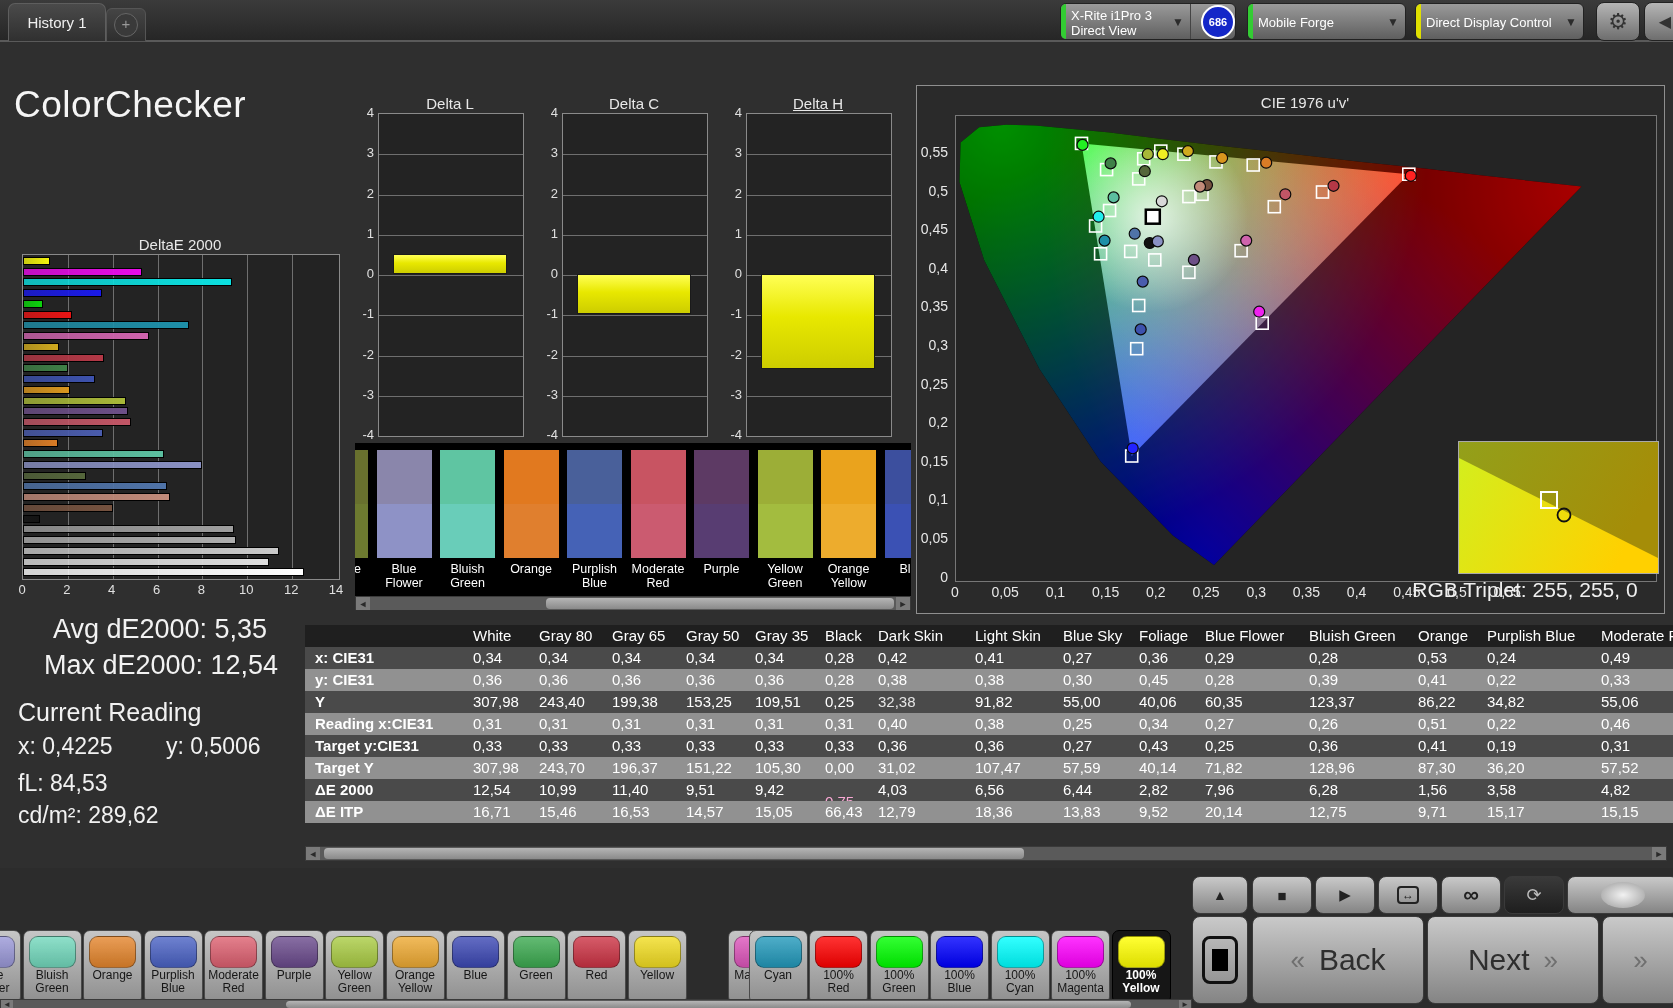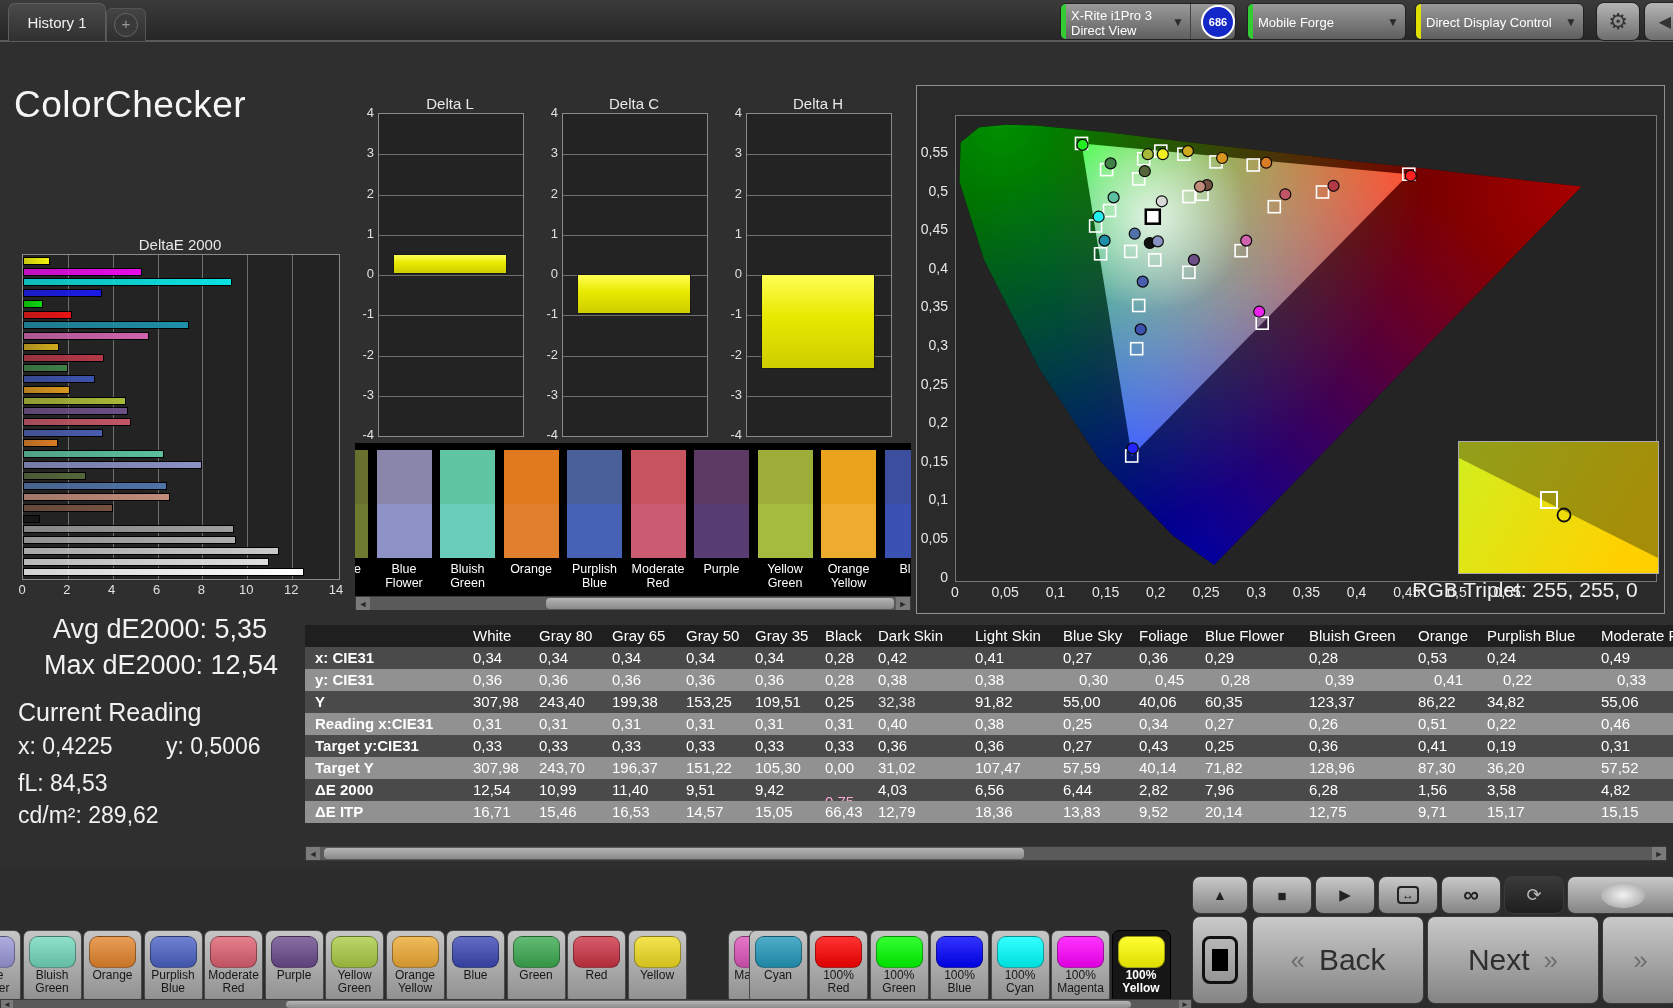--- a/index.html
+++ b/index.html
@@ -219,21 +219,21 @@
       <div class="abs ticklbl" style="left: 536px; top: 105px; width: 22px; text-align: right;">4</div>
       <div class="abs ticklbl" style="left: 536px; top: 145.25px; width: 22px; text-align: right;">3</div>
       <div class="abs ticklbl" style="left: 536px; top: 185.5px; width: 22px; text-align: right;">2</div>
       <div class="abs ticklbl" style="left: 536px; top: 225.75px; width: 22px; text-align: right;">1</div>
       <div class="abs ticklbl" style="left: 536px; top: 266px; width: 22px; text-align: right;">0</div>
       <div class="abs ticklbl" style="left: 536px; top: 306.25px; width: 22px; text-align: right;">-1</div>
       <div class="abs ticklbl" style="left: 536px; top: 346.5px; width: 22px; text-align: right;">-2</div>
       <div class="abs ticklbl" style="left: 536px; top: 386.75px; width: 22px; text-align: right;">-3</div>
       <div class="abs ticklbl" style="left: 536px; top: 427px; width: 22px; text-align: right;">-4</div>
       <div class="abs dbar" style="left: 577px; top: 274px; width: 114px; height: 40.25px;"></div>
-      <div class="abs charttitle" style="left: 746px; top: 95px; width: 144px;">Delta H</div>
+      <div class="abs charttitle" style="left: 746px; top: 95px; width: 144px; text-decoration: underline;">Delta H</div>
       <div class="abs chartbox" style="left: 746px; top: 113px; width: 144px; height: 322px;">
         <div class="gridh" style="top: 40.25px;"></div>
         <div class="gridh" style="top: 80.5px;"></div>
         <div class="gridh" style="top: 120.75px;"></div>
         <div class="gridh" style="top: 161px;"></div>
         <div class="gridh" style="top: 201.25px;"></div>
         <div class="gridh" style="top: 241.5px;"></div>
         <div class="gridh" style="top: 281.75px;"></div>
       </div>
       <div class="abs ticklbl" style="left: 720px; top: 105px; width: 22px; text-align: right;">4</div>
@@ -300,20 +300,21 @@
       </div>
       <div class="swlbl" style="left: 525.5px;">Blue</div>
       <div class="scrollbar" style="left: 0px; right: 0px; top: 153px; height: 13px;">
         <div class="sarrow" style="left: 0px;">◄</div>
         <div class="sthumb" style="left: 190px; width: 348px;"></div>
         <div class="sarrow" style="right: 0px;">►</div>
       </div>
     </div>
 
   <div class="abs ciepanel"></div>
+  <div class="abs charttitle" style="left:955px;top:94px;width:700px;">CIE 1976 u'v'</div>
   <div class="abs cieplot" id="cie-plot"><svg width="700" height="465" viewBox="0 0 700 465" xmlns="http://www.w3.org/2000/svg">
         <defs>
           <radialGradient id="hr" gradientUnits="userSpaceOnUse" cx="625" cy="71" r="540">
             <stop offset="0" stop-color="#d40000"></stop>
             <stop offset="1" stop-color="#000"></stop>
           </radialGradient>
           <radialGradient id="hg" gradientUnits="userSpaceOnUse" cx="45" cy="9" r="430">
             <stop offset="0" stop-color="#00b400"></stop>
             <stop offset="1" stop-color="#000"></stop>
           </radialGradient>
@@ -493,21 +494,21 @@
       <div class="trow" style="background: rgb(145, 145, 145);">
         <div class="tcell rowlbl" style="width: 160px; color: rgb(255, 255, 255);">y: CIE31</div>
         <div class="tcell" style="width: 66px; color: rgb(255, 255, 255);">0,36</div>
         <div class="tcell" style="width: 73px; color: rgb(255, 255, 255);">0,36</div>
         <div class="tcell" style="width: 74px; color: rgb(255, 255, 255);">0,36</div>
         <div class="tcell" style="width: 69px; color: rgb(255, 255, 255);">0,36</div>
         <div class="tcell" style="width: 70px; color: rgb(255, 255, 255);">0,36</div>
         <div class="tcell" style="width: 53px; color: rgb(255, 255, 255);">0,28</div>
         <div class="tcell" style="width: 97px; color: rgb(255, 255, 255);">0,38</div>
         <div class="tcell" style="width: 88px; color: rgb(255, 255, 255);">0,38</div>
-        <div class="tcell" style="width: 76px; color: rgb(255, 255, 255); margin-left: 16px;">0,30</div>
+        <div class="tcell" style="width: 76px; color: rgb(255, 255, 255);">0,30</div>
         <div class="tcell" style="width: 66px; color: rgb(255, 255, 255);">0,45</div>
         <div class="tcell" style="width: 104px; color: rgb(255, 255, 255);">0,28</div>
         <div class="tcell" style="width: 109px; color: rgb(255, 255, 255);">0,39</div>
         <div class="tcell" style="width: 69px; color: rgb(255, 255, 255);">0,41</div>
         <div class="tcell" style="width: 114px; color: rgb(255, 255, 255);">0,22</div>
         <div class="tcell" style="width: 110px; color: rgb(255, 255, 255);">0,33</div>
       </div>
       <div class="trow" style="background: rgb(74, 74, 74);">
         <div class="tcell rowlbl" style="width: 160px; color: rgb(255, 255, 255);">Y</div>
         <div class="tcell" style="width: 66px; color: rgb(255, 255, 255);">307,98</div>

